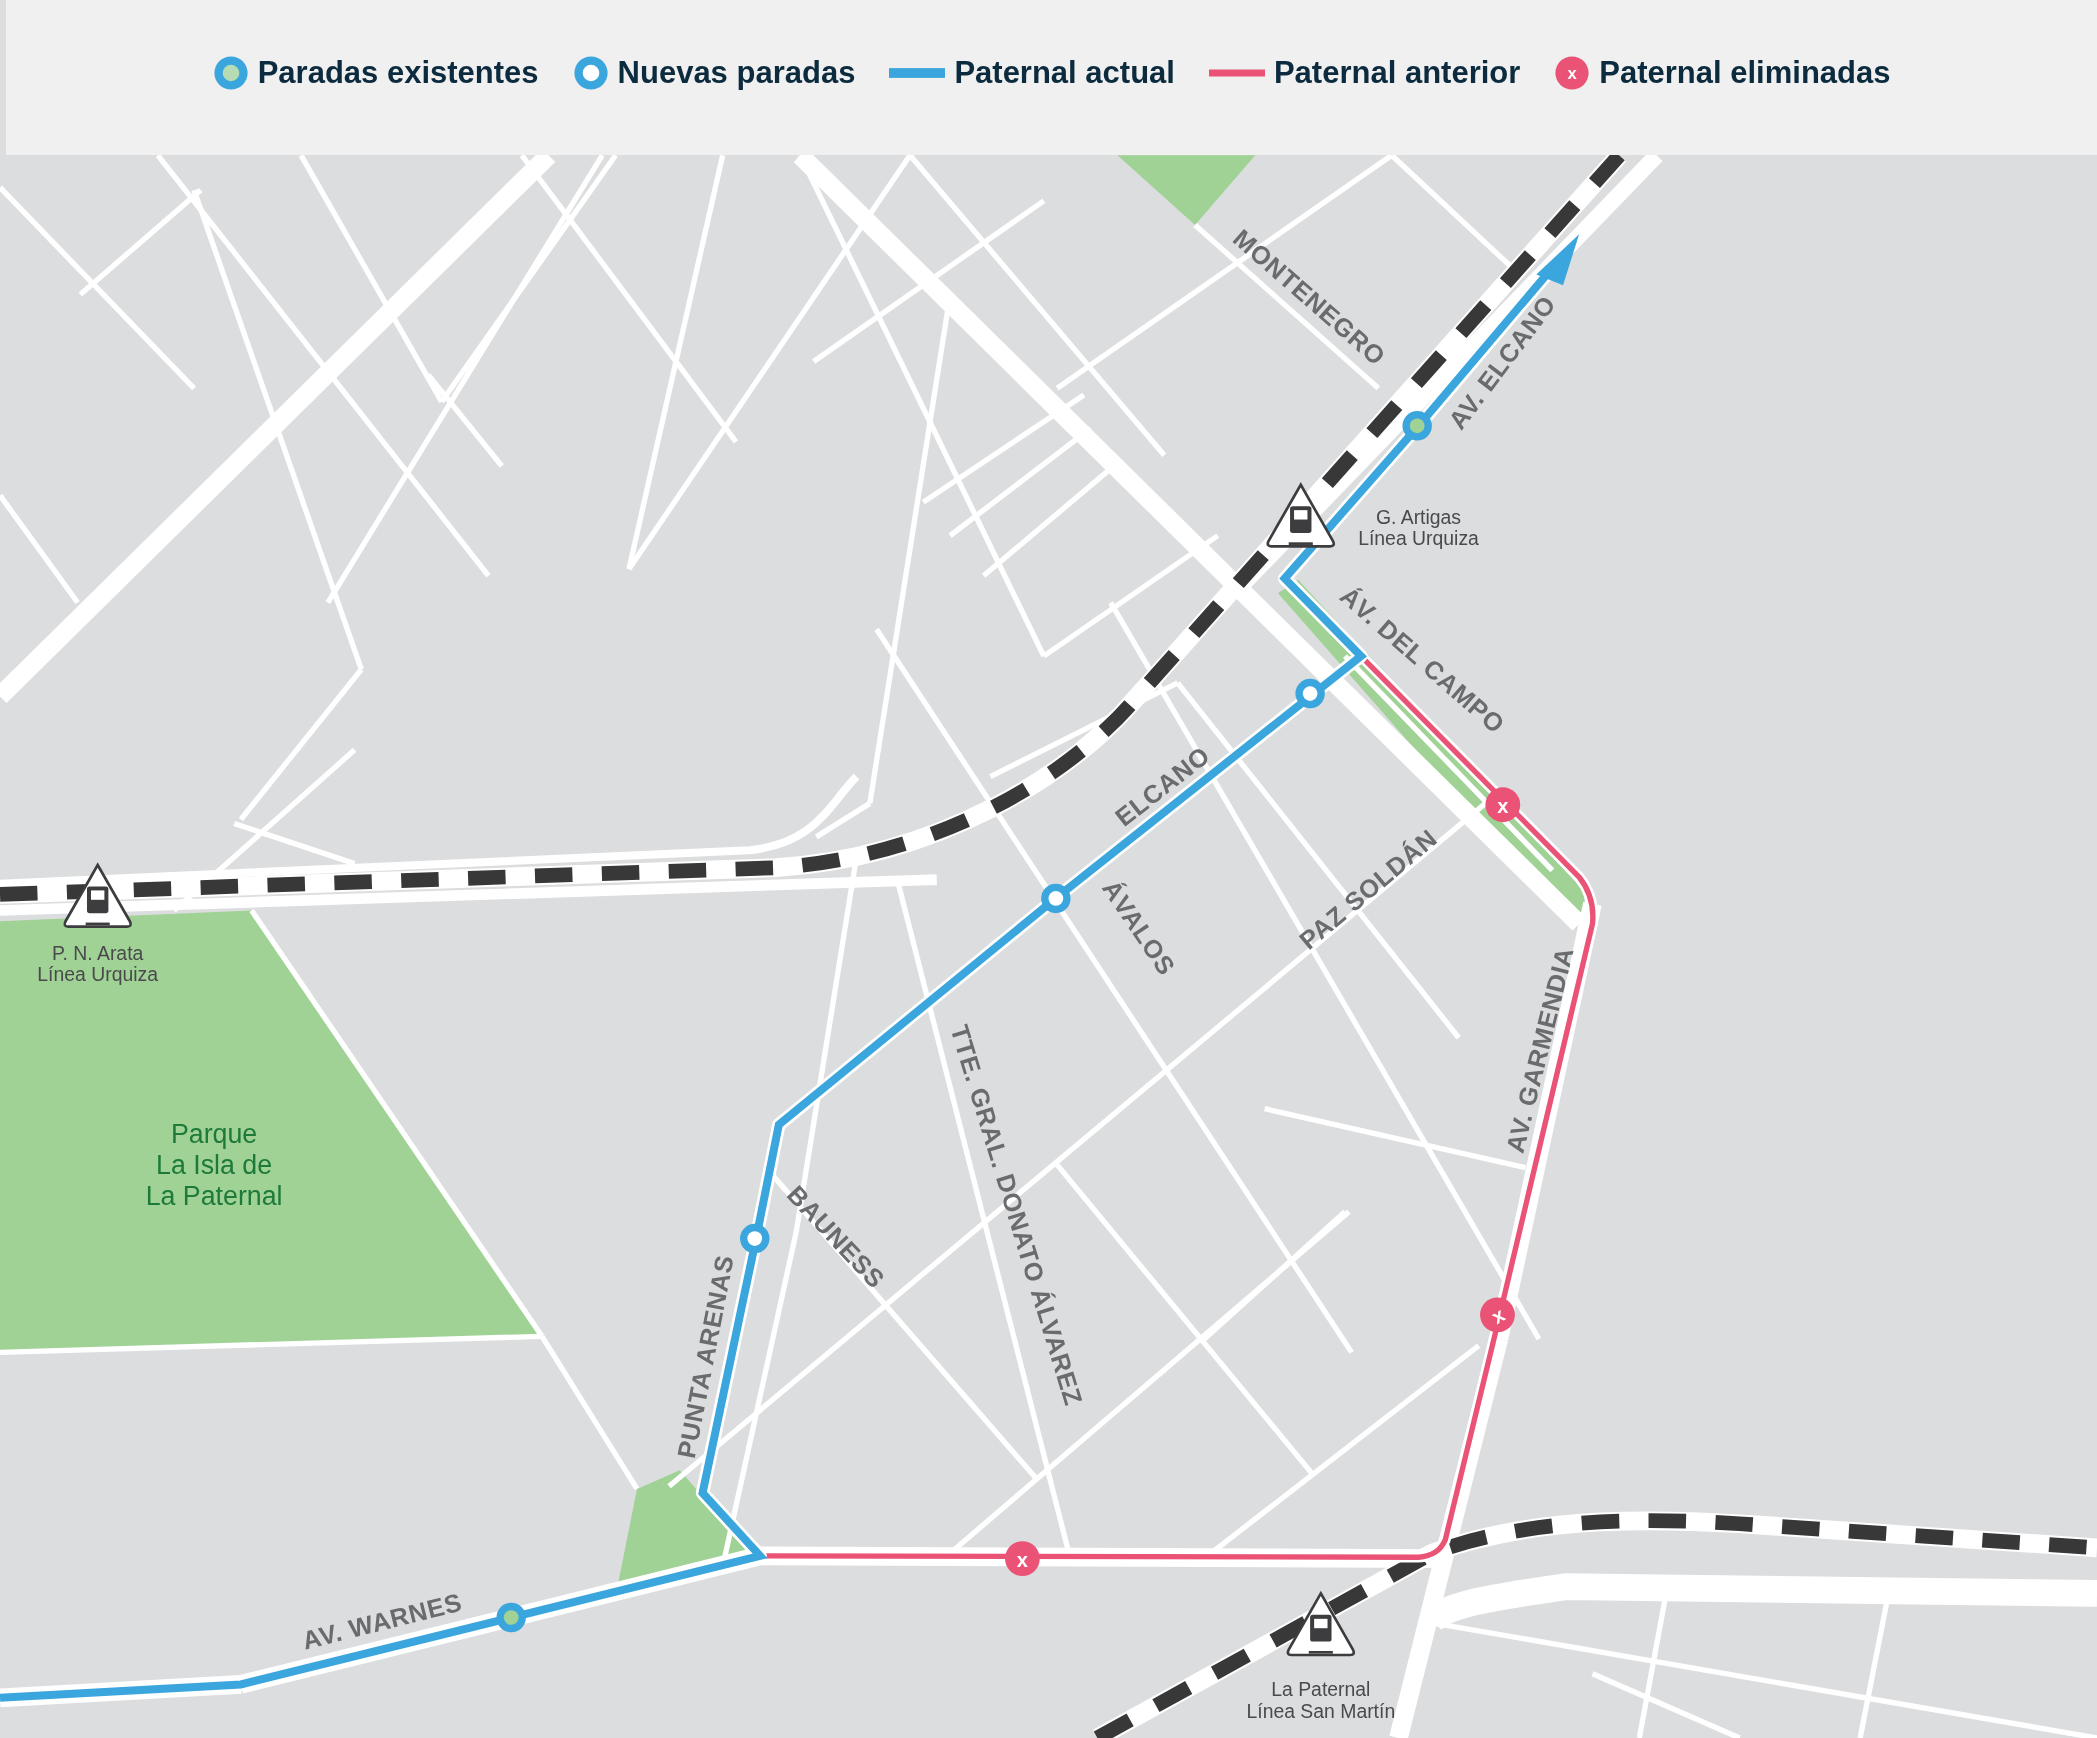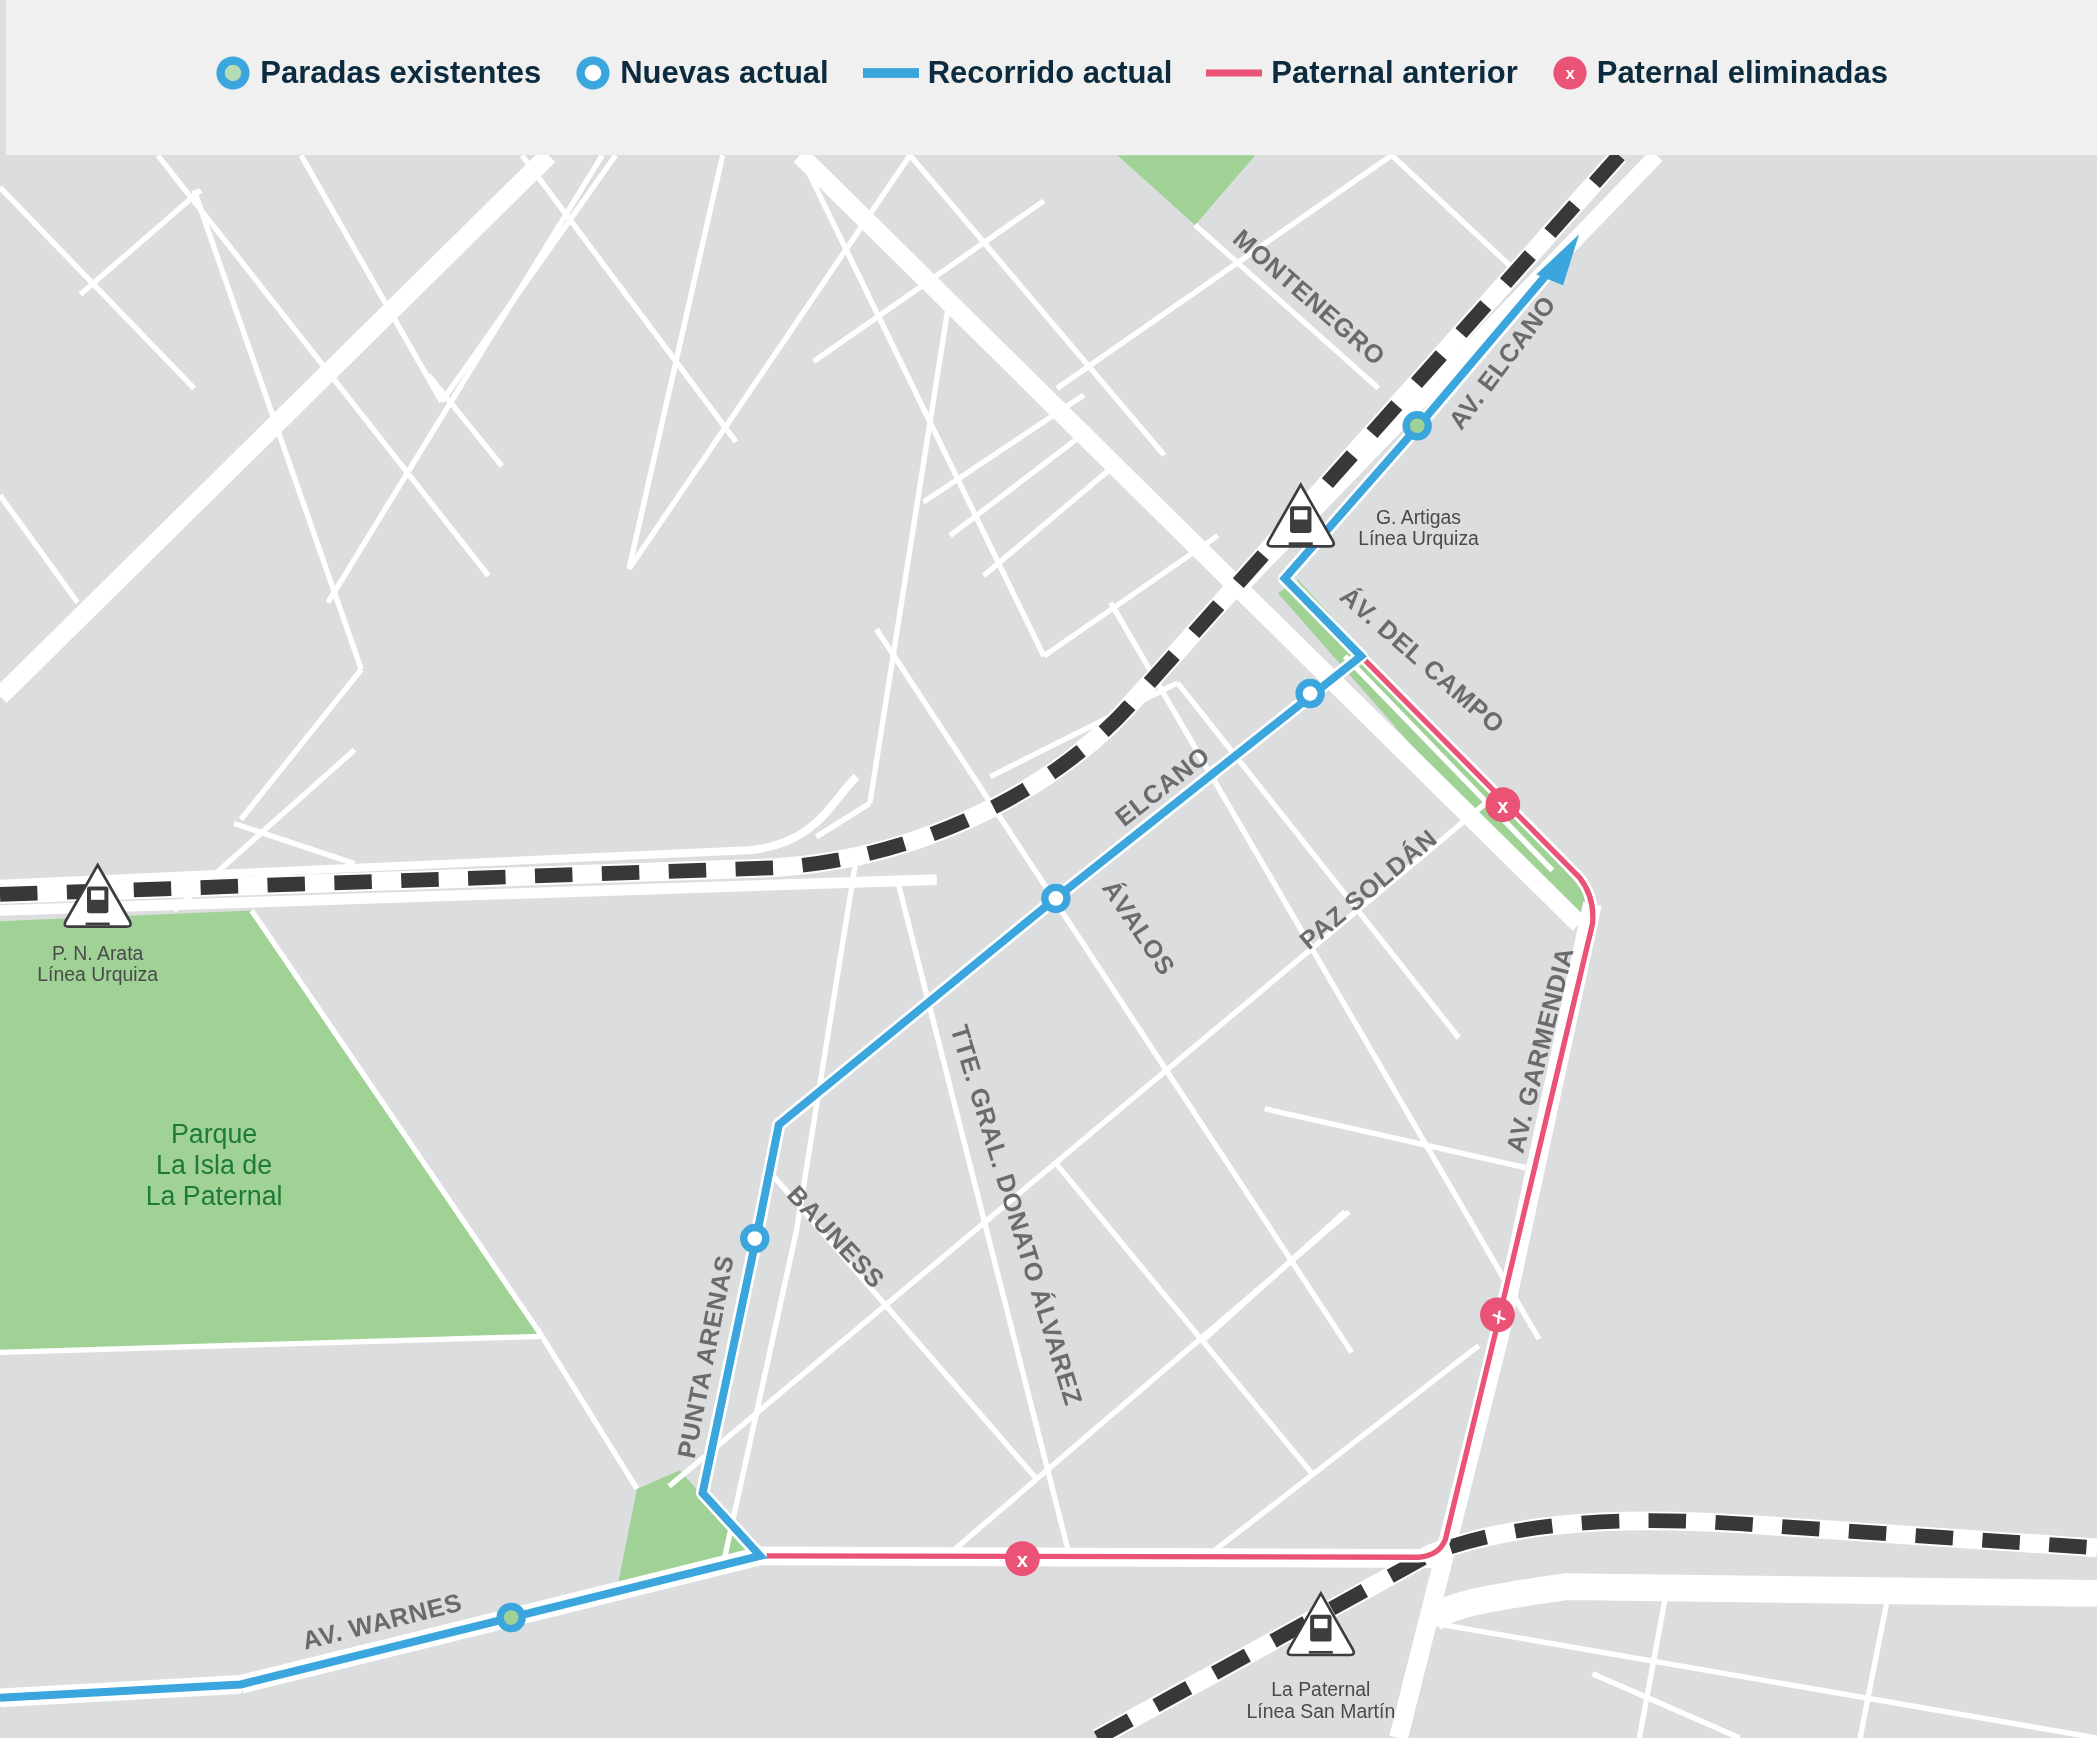--- a/index.html
+++ b/index.html
@@ -207,27 +207,27 @@
       <circle cx="26" cy="26" r="24" fill="#3ba6dd"></circle>
         <circle cx="26" cy="26" r="12" fill="#b6dcb6"></circle>
     </svg>
     <span class="legend-label">Paradas existentes</span>
   </div>
   <div class="legend-item">
     <svg width="36" height="36" viewBox="0 0 52 52">
       <circle cx="26" cy="26" r="24" fill="#3ba6dd"></circle>
         <circle cx="26" cy="26" r="12" fill="#ffffff"></circle>
     </svg>
-    <span class="legend-label">Nuevas actual</span>
+    <span class="legend-label">Nuevas paradas</span>
   </div>
   <div class="legend-item">
     <svg width="56" height="14" viewBox="0 0 80 20">
       <rect x="0" y="3" width="80" height="14" fill="#3ba6dd"></rect>
     </svg>
-    <span class="legend-label">Recorrido actual</span>
+    <span class="legend-label">Paternal actual</span>
   </div>
   <div class="legend-item">
     <svg width="56" height="14" viewBox="0 0 80 20">
       <rect x="0" y="5" width="80" height="10" fill="#ea5276"></rect>
     </svg>
     <span class="legend-label">Paternal anterior</span>
   </div>
   <div class="legend-item">
     <svg width="36" height="36" viewBox="0 0 52 52">
       <circle cx="26" cy="26" r="24" fill="#ea5276"></circle>

